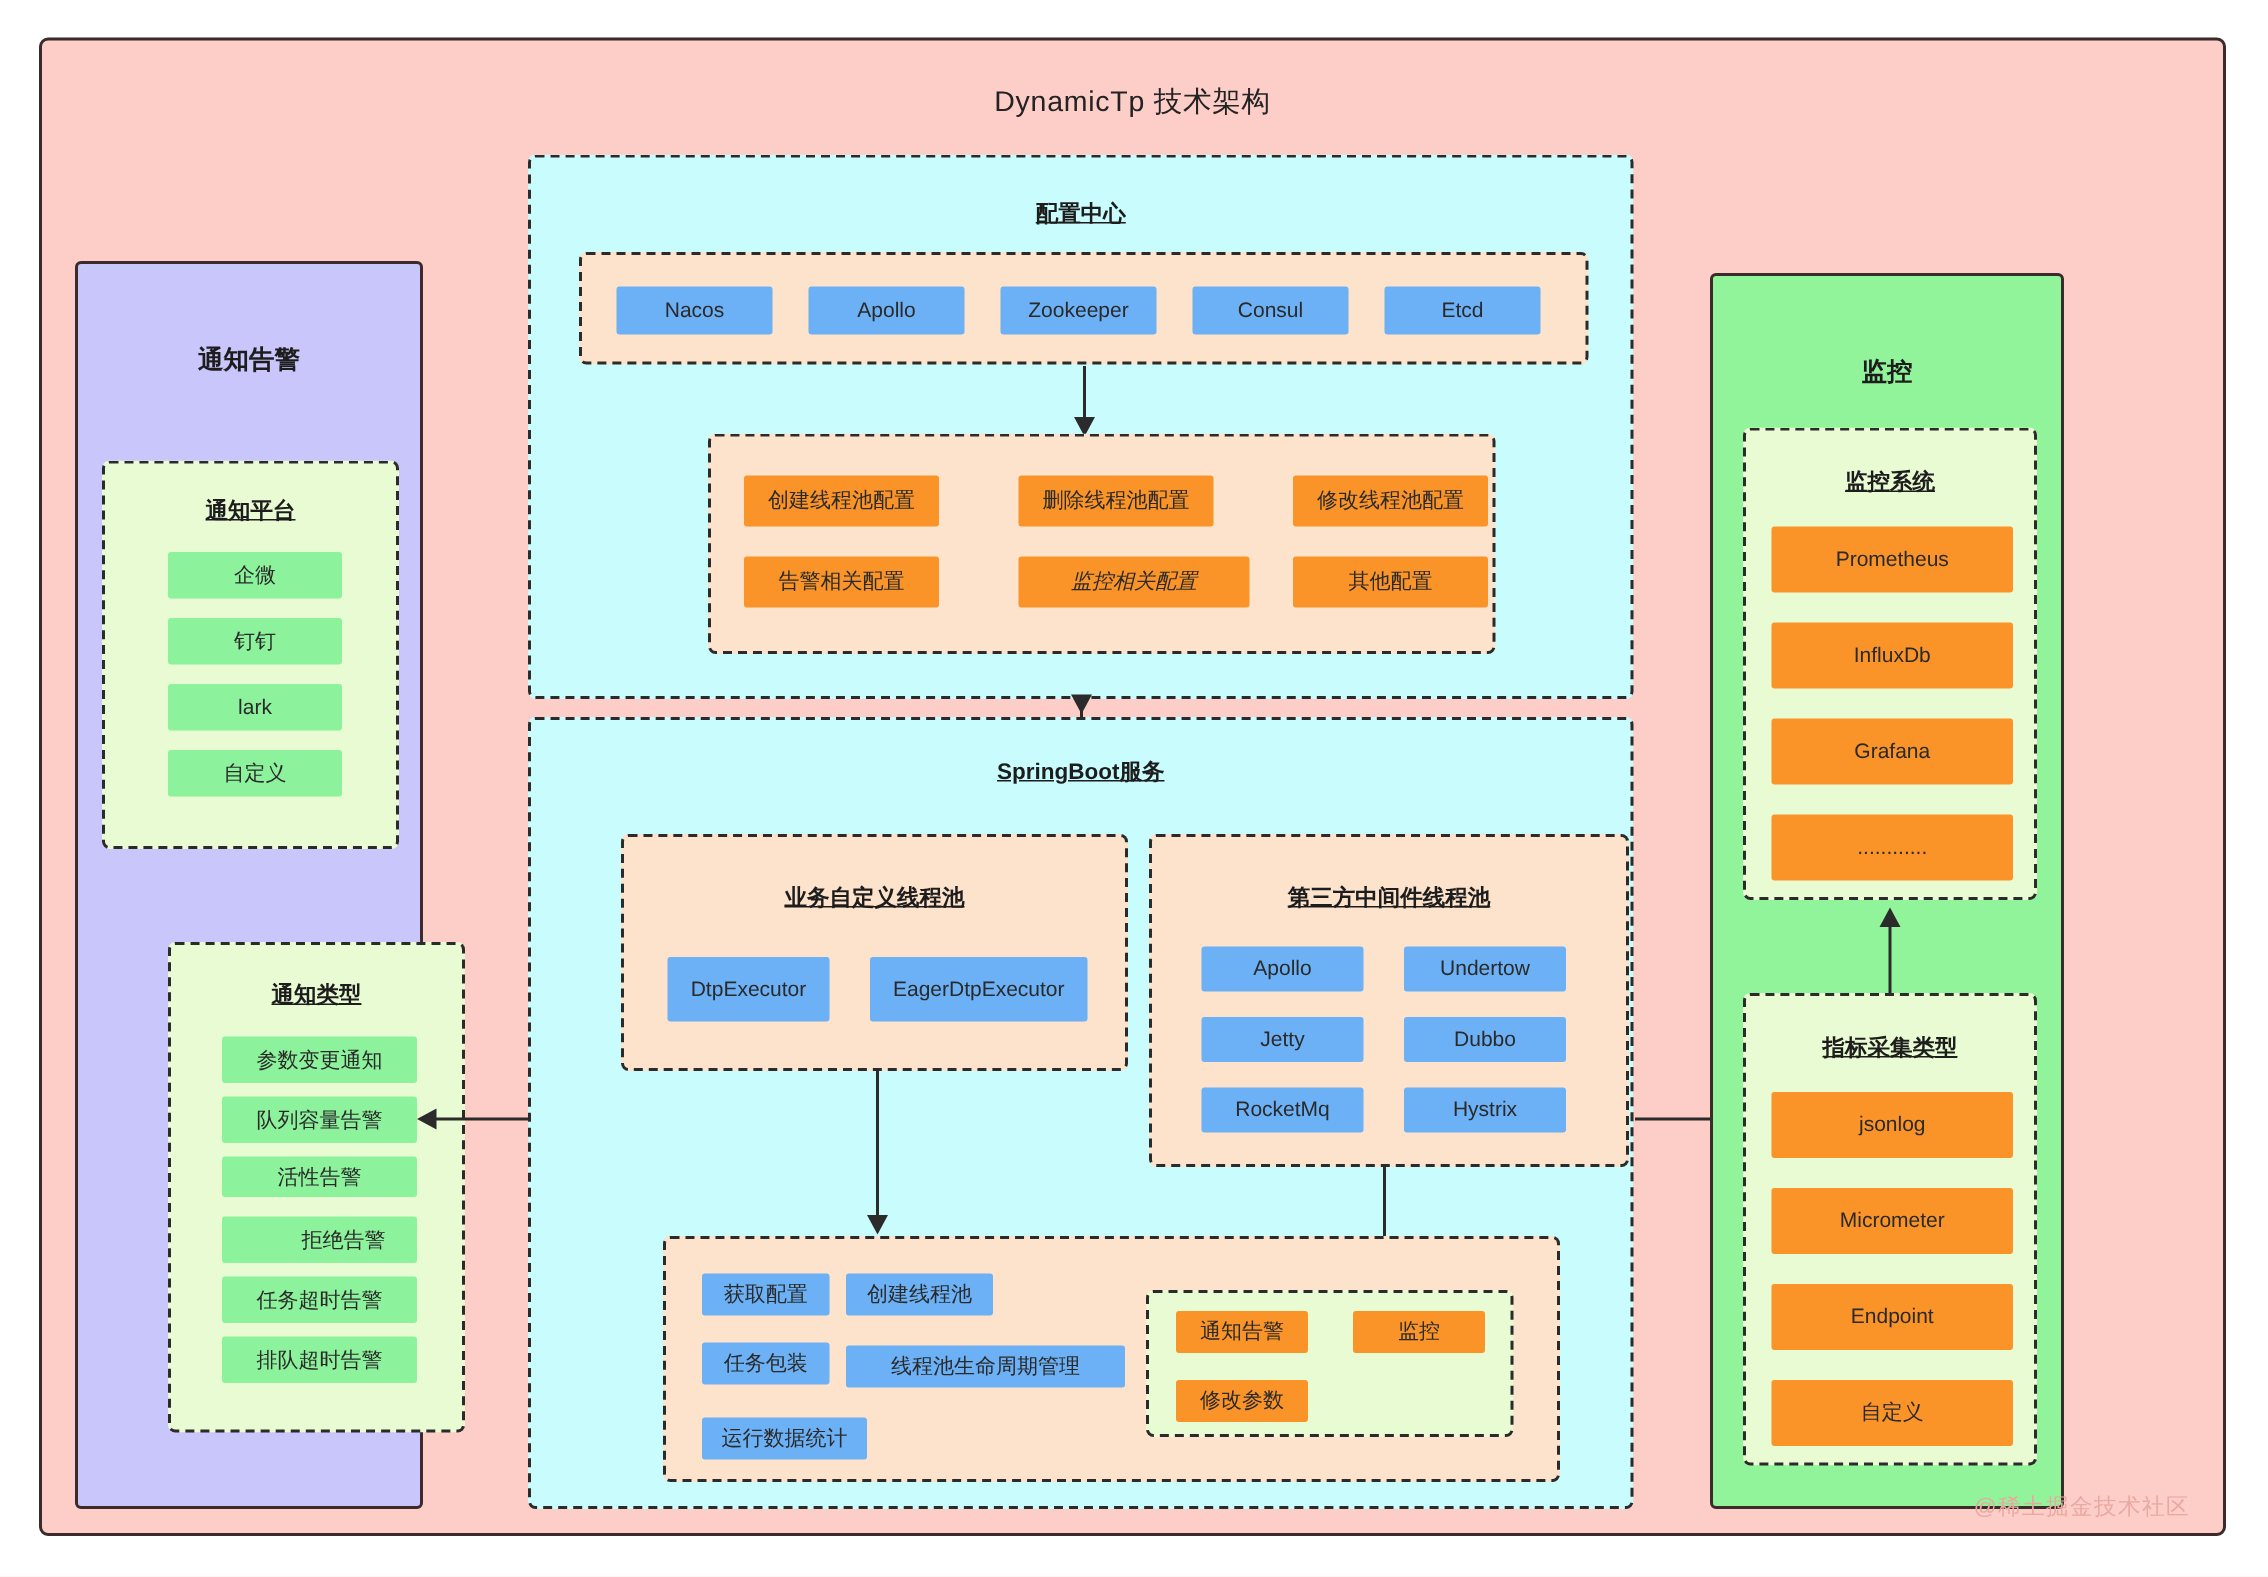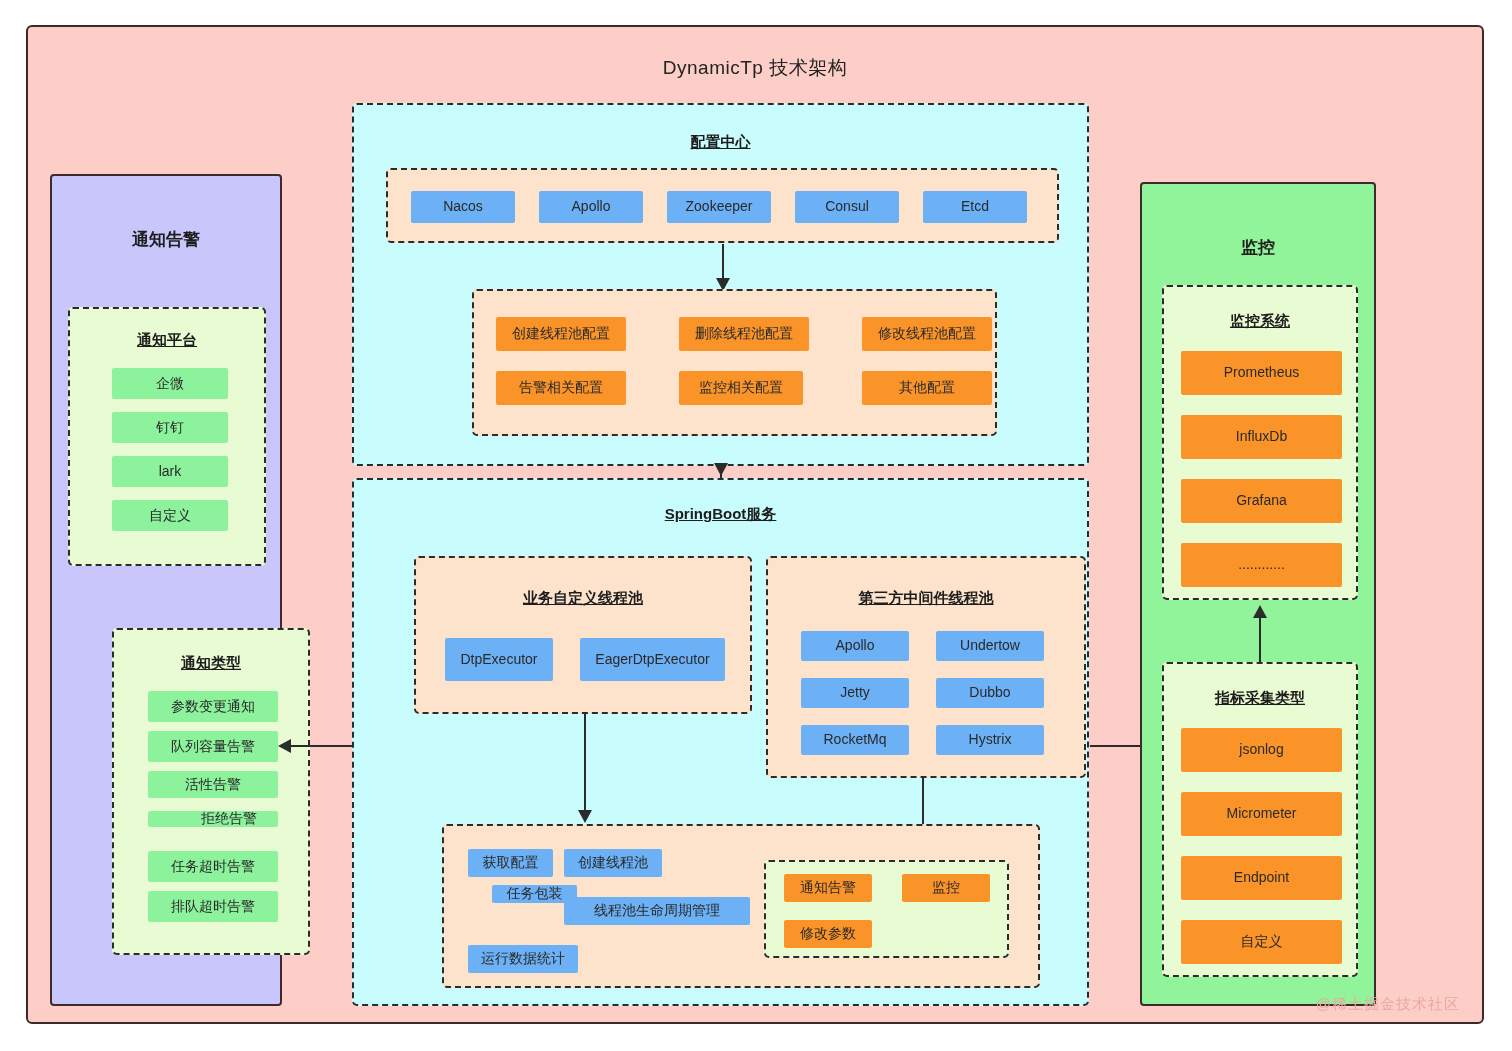--- a/index.html
+++ b/index.html
@@ -172,21 +172,21 @@
       </div>
 
       <div class="arrow-v" style="left:112px; top:513px; width:2px; height:80px;"></div>
       <div class="head head-up" style="left:106px; top:501px;"></div>
 
       <div class="dash dash-lime" style="left:16px; top:452px; width:198px; height:327px;margin-left:44px;">
         <div class="dash-title bold" style="top:24px;">通知类型</div>
         <div class="chip chip-green" style="left:34px; top:61px; width:130px; height:31px;">参数变更通知</div>
         <div class="chip chip-green" style="left:34px; top:101px; width:130px; height:31px;">队列容量告警</div>
         <div class="chip chip-green" style="left:34px; top:141px; width:130px; height:27px;">活性告警</div>
-        <div class="chip chip-green" style="left:34px; top:181px; width:130px; height:16px;padding-left:32px;">拒绝告警</div>
+        <div class="chip chip-green" style="left:34px; top:181px; width:130px; height:31px;padding-left:32px;">拒绝告警</div>
         <div class="chip chip-green" style="left:34px; top:221px; width:130px; height:31px;">任务超时告警</div>
         <div class="chip chip-green" style="left:34px; top:261px; width:130px; height:31px;">排队超时告警</div>
       </div>
     </div>
 
     <div class="dash dash-cyan" style="left:324px; top:76px; width:737px; height:363px;">
       <div class="dash-title bold" style="top:28px;">配置中心</div>
 
       <div class="dash dash-peach" style="left:32px; top:63px; width:673px; height:75px;">
         <div class="chip chip-blue" style="left:23px; top:21px; width:104px; height:32px;">Nacos</div>
@@ -197,21 +197,21 @@
       </div>
 
       <div class="arrow-v" style="left:368px; top:139px; width:2px; height:37px;"></div>
       <div class="head head-down" style="left:362px; top:173px;"></div>
 
       <div class="dash dash-peach" style="left:118px; top:184px; width:525px; height:147px;">
         <div class="chip chip-orange" style="left:22px; top:26px; width:130px; height:34px;">创建线程池配置</div>
         <div class="chip chip-orange" style="left:205px; top:26px; width:130px; height:34px;">删除线程池配置</div>
         <div class="chip chip-orange" style="left:388px; top:26px; width:130px; height:34px;">修改线程池配置</div>
         <div class="chip chip-orange" style="left:22px; top:80px; width:130px; height:34px;">告警相关配置</div>
-        <div class="chip chip-orange" style="left:205px; top:80px; width:124px; height:34px;">监控相关配置</div>
+        <div class="chip chip-orange" style="left:205px; top:80px; width:154px; height:34px;font-style:italic;">监控相关配置</div>
         <div class="chip chip-orange" style="left:388px; top:80px; width:130px; height:34px;">其他配置</div>
       </div>
     </div>
 
     <div class="arrow-v" style="left:692px; top:440px; width:2px; height:36px;"></div>
     <div class="head head-down" style="left:686px; top:436px;"></div>
 
     <div class="dash dash-cyan" style="left:324px; top:451px; width:737px; height:528px;">
       <div class="dash-title bold" style="top:25px;">SpringBoot服务</div>
 
@@ -233,21 +233,21 @@
 
       <div class="arrow-v" style="left:230px; top:234px; width:2px; height:100px;"></div>
       <div class="head head-down" style="left:224px; top:330px;"></div>
 
       <div class="arrow-v" style="left:568px; top:298px; width:2px; height:80px;"></div>
       <div class="head head-down" style="left:562px; top:374px;"></div>
 
       <div class="dash dash-peach" style="left:88px; top:344px; width:598px; height:164px;">
         <div class="chip chip-blue" style="left:24px; top:23px; width:85px; height:28px;">获取配置</div>
         <div class="chip chip-blue" style="left:120px; top:23px; width:98px; height:28px;">创建线程池</div>
-        <div class="chip chip-blue" style="left:24px; top:59px; width:85px; height:18px;margin-left:24px;">任务包装</div>
+        <div class="chip chip-blue" style="left:24px; top:69px; width:85px; height:28px;">任务包装</div>
         <div class="chip chip-blue" style="left:120px; top:71px; width:186px; height:28px;">线程池生命周期管理</div>
         <div class="chip chip-blue" style="left:24px; top:119px; width:110px; height:28px;text-align:right;">运行数据统计</div>
 
         <div class="dash dash-lime" style="left:320px; top:34px; width:245px; height:98px;">
           <div class="chip chip-orange" style="left:18px; top:12px; width:88px; height:28px;">通知告警</div>
           <div class="chip chip-orange" style="left:136px; top:12px; width:88px; height:28px;">监控</div>
           <div class="chip chip-orange" style="left:18px; top:58px; width:88px; height:28px;">修改参数</div>
         </div>
       </div>
     </div>

